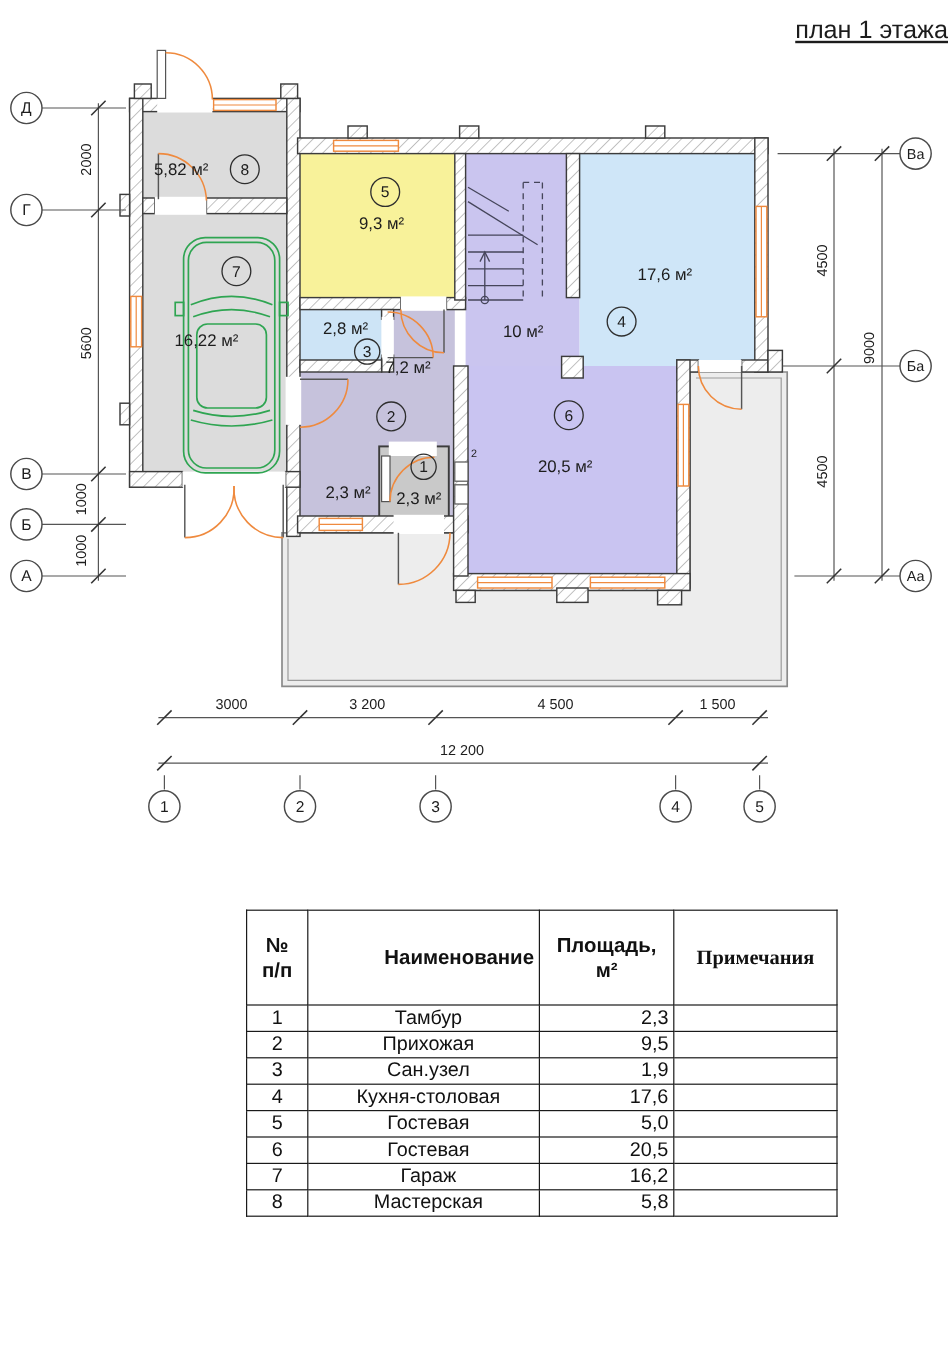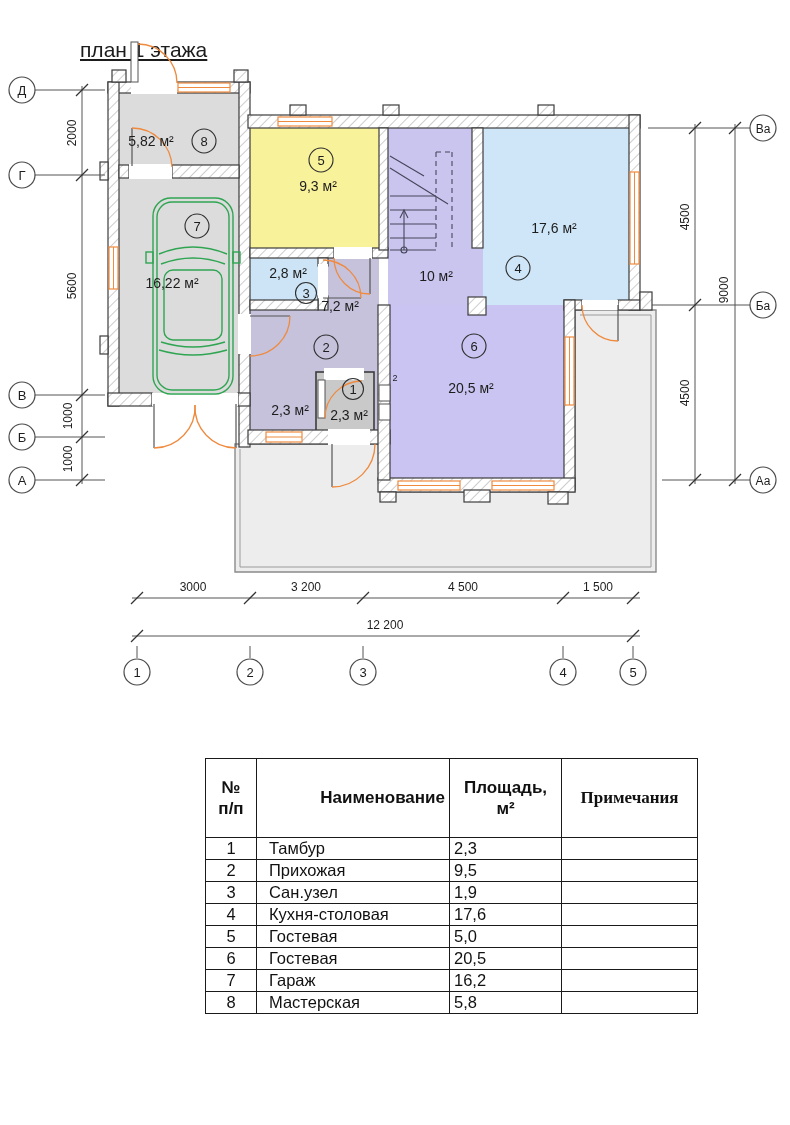--- a/index.html
+++ b/index.html
@@ -1,19 +1,19 @@
 <!DOCTYPE html>
 <html style="--room_gray: #dcdcdc; --tambour_gray: #c9c9c9; --guest_yellow: #f8f29a; --kitchen_blue: #cfe6f8; --san_blue: #cde4f6; --stair_lavender: #cac5ef; --hall_lavender: #c6c2dc; --living_purple: #c9c4f1; --terrace_gray: #ededed; --door_orange: #ef8a3e; --car_green: #2fa552; --dim_line: #555555; --text_dark: #1d1d1d;"><head>
 <meta charset="utf-8">
 <style>
   html,body{margin:0;padding:0;background:#ffffff;}
   #canvas{position:relative;width:790px;height:1125px;background:#fff;overflow:hidden;
           font-family:"Liberation Sans", sans-serif;}
-  .title{position:absolute;top:14px;left:80px;width:710px;text-align:left;
-         font-size:21px;color:#1c1c1c;margin-top:24px;}
+  .title{position:absolute;top:14px;left:80px;width:710px;text-align:right;
+         font-size:21px;color:#1c1c1c;}
   .title span{text-decoration:underline;}
   #plan{position:absolute;top:0;left:0;}
 
   
   .wall{fill:url(#hatch);stroke:#3c3c3c;stroke-width:1.2;}
   .terrace{fill:var(--terrace_gray);stroke:#8a8a8a;stroke-width:1.4;}
   .terrace-inner{fill:none;stroke:#9b9b9b;stroke-width:1;}
   .room-gray{fill:var(--room_gray);}
   .room-tambour{fill:var(--tambour_gray);stroke:#3c3c3c;stroke-width:1.6;}
   .room-yellow{fill:var(--guest_yellow);}
@@ -41,22 +41,22 @@
   .axis-txt{font-size:13px;fill:var(--text_dark);text-anchor:middle;}
   .dim-txt{font-size:12px;fill:var(--text_dark);text-anchor:middle;}
 
   
   #rooms-table{position:absolute;left:205px;top:758px;width:456px;border-collapse:collapse;
                font-size:16.5px;color:#111;table-layout:fixed;}
   #rooms-table td,#rooms-table th{border:1.6px solid #1a1a1a;padding:0 4px;height:21px;
                overflow:hidden;white-space:nowrap;}
   #rooms-table th{height:78px;font-size:17px;font-weight:bold;text-align:center;vertical-align:middle;line-height:1.25;}
   .col-num{width:42px;text-align:center;}
-  .col-name{width:184px;text-align:left;padding-left:12px !important;}
-  .col-area{width:103px;text-align:left;}
+  .col-name{width:184px;text-align:center;padding-left:12px !important;}
+  .col-area{width:103px;text-align:right;}
   .col-note{width:127px;font-family:Liberation Serif, serif;}
 </style>
 </head>
 <body>
 
 <div id="canvas">
   <div class="title"><span>план 1 этажа</span></div>
 
   <svg id="plan" width="790" height="710" viewBox="0 0 790 710">
     <defs>

